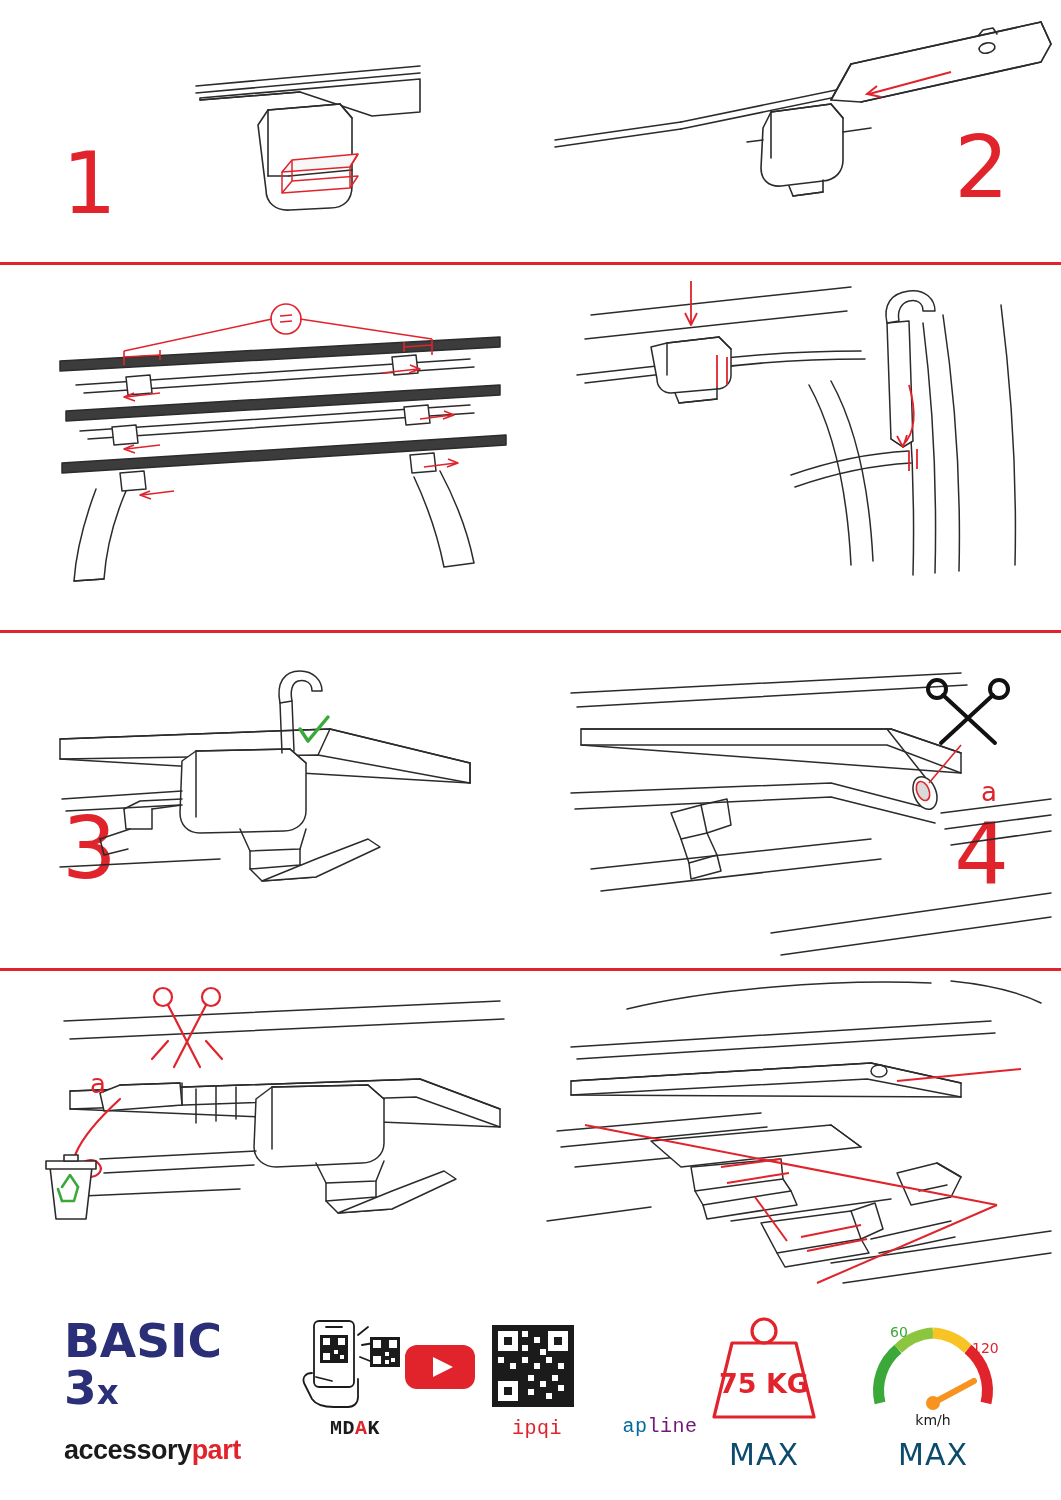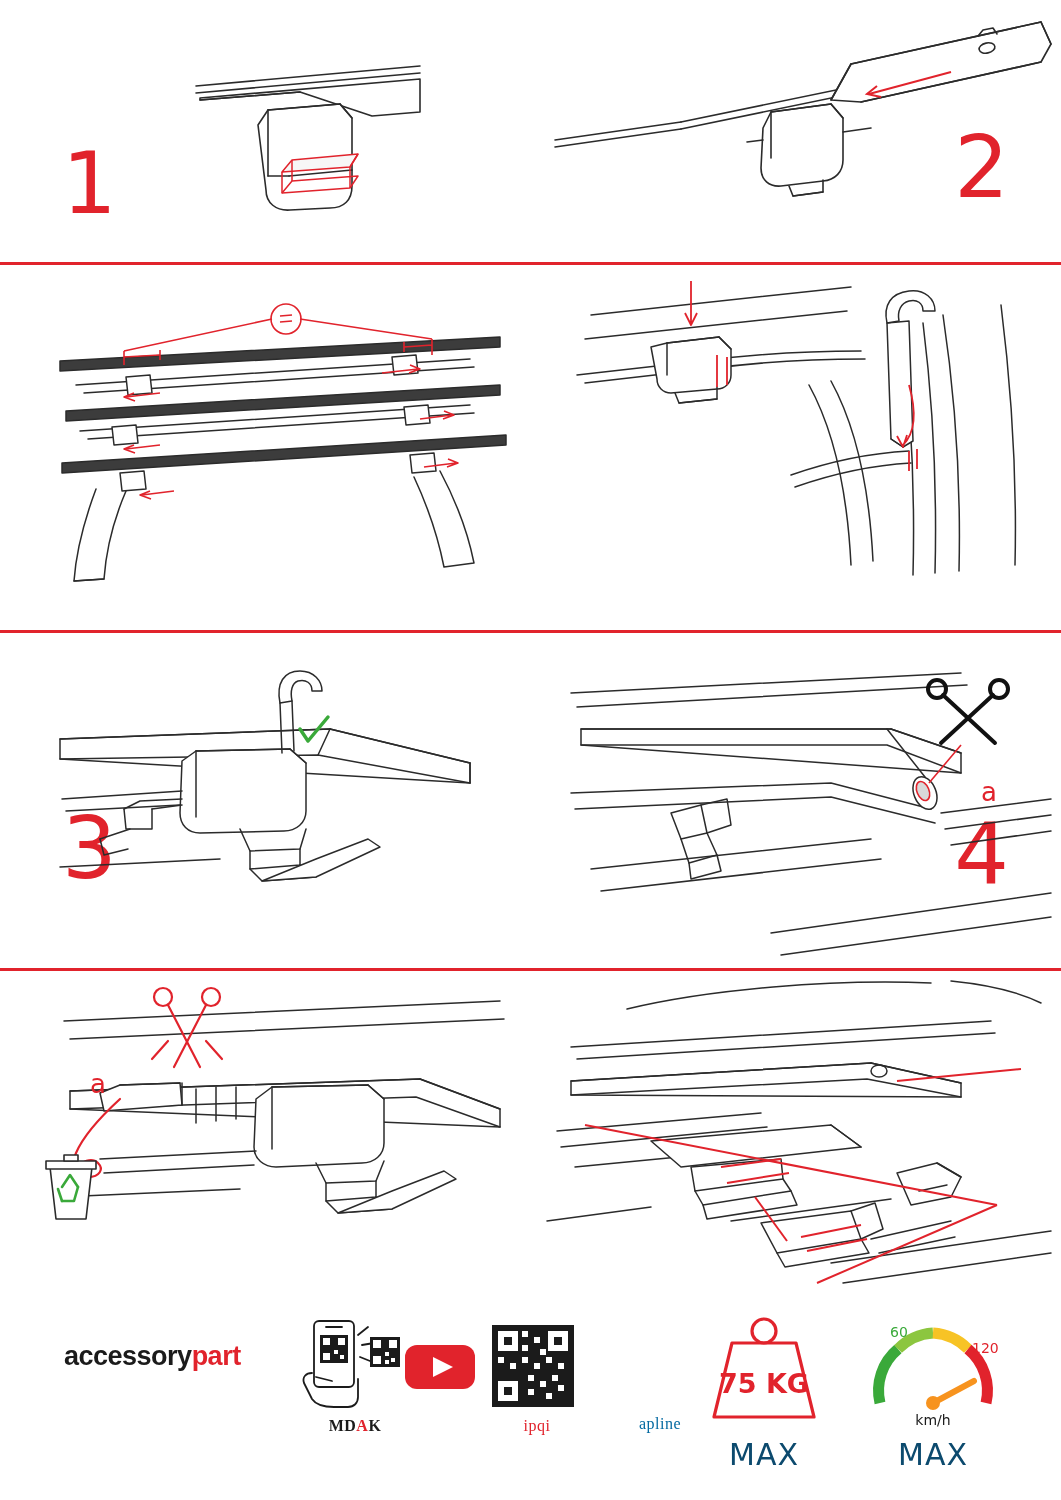--- a/index.html
+++ b/index.html
@@ -81,29 +81,29 @@
     line-height: 1;
   }
   .brand-accessory .a1 { color: #1b1b1b; }
   .brand-accessory .a2 { color: #e1232c; }
 
   .logo-item {
     position: absolute;
     text-align: center;
   }
   .logo-caption {
-    font-family: Liberation Serif, serif;
-    font-size: 16px;
+    font-family: Liberation Mono, monospace;
+    font-size: 20px;
     letter-spacing: 0.5px;
     margin-top: 8px;
   }
   .cap-mdak { color: #1b1b1b; font-weight: 600; }
   .cap-ipqi { color: #e1232c; font-weight: 400; text-align: center; }
   .cap-apline .ap { color: #0369a1; }
-  .cap-apline .line { color: #0369a1; }
+  .cap-apline .line { color: #701a75; }
 
   .maxblock {
     position: absolute;
     text-align: center;
   }
   .max-label {
     font-family: "DejaVu Sans", sans-serif;
     font-size: 30px;
     color: #0c4a6e;
     letter-spacing: 1px;
@@ -460,20 +460,23 @@
         </g>
       </svg>
 
     </div>
   </div>
 
   <div class="footer">
     <div class="footer-inner">
 
       <div class="brandblock">
+        <div class="brand-basic">
+          <span>BASIC 3</span><span class="x">x</span>
+        </div>
         <div class="brand-accessory">
           <span class="a1">accessory</span><span class="a2">part</span>
         </div>
       </div>
 
       <div class="logo-item" style="left:296px; top:22px; width:118px;">
         <svg width="118" height="92" viewBox="0 0 118 92">
           <g fill="none" stroke="#1b1b1b" stroke-width="1.8" stroke-linejoin="round" stroke-linecap="round">
             <rect x="18" y="4" width="40" height="66" rx="5" fill="#fff"></rect>
             <path d="M30 10 L46 10"></path>

